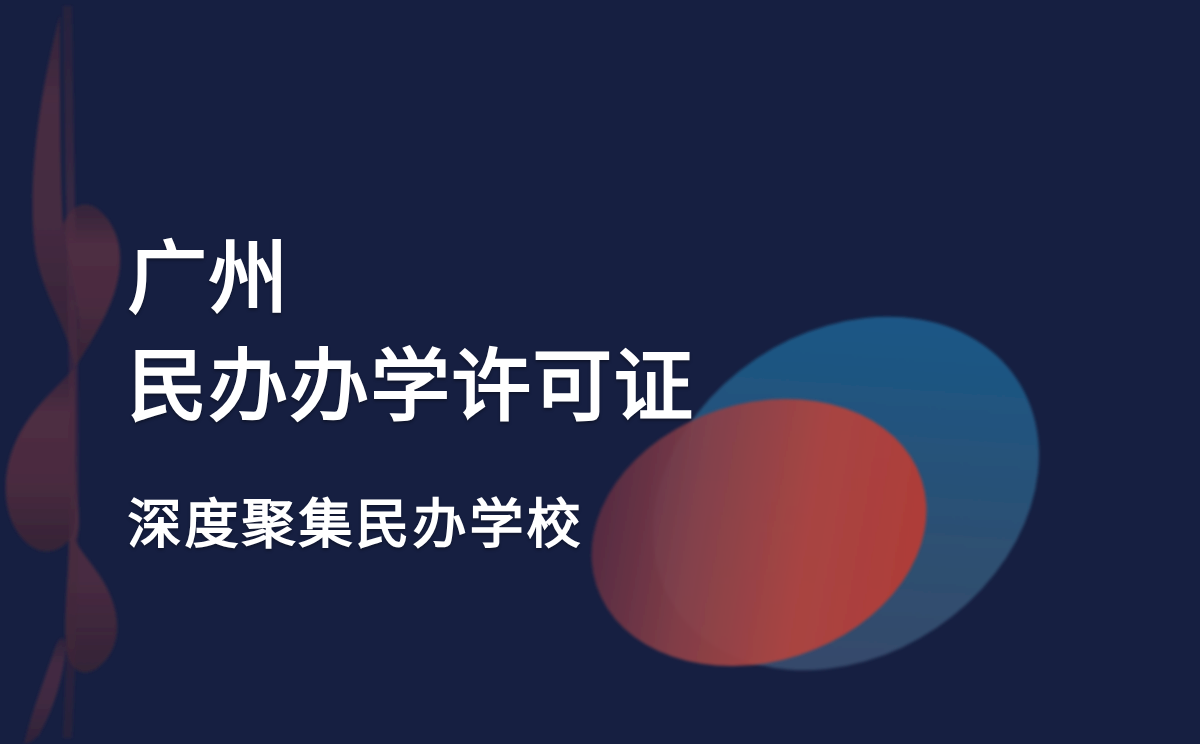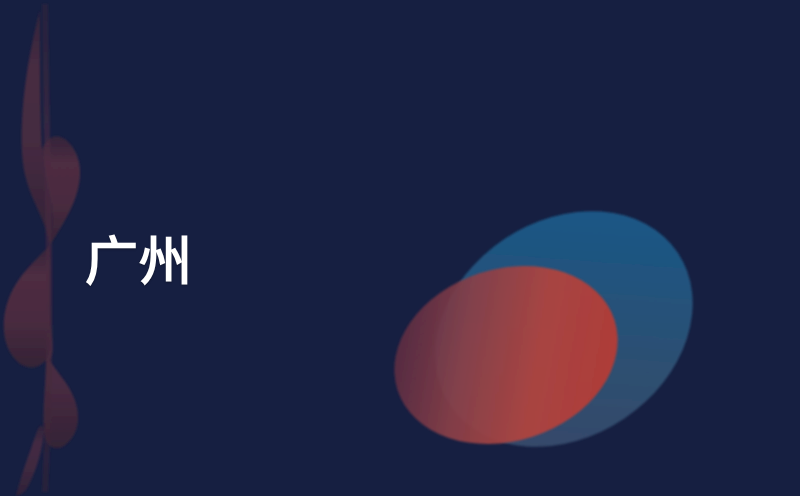--- a/index.html
+++ b/index.html
@@ -170,17 +170,19 @@
 
     <g filter="url(#softEdge)">
       <ellipse cx="506" cy="355" rx="114" ry="86" transform="rotate(-18 506 355)" fill="url(#gradRed)"></ellipse>
     </g>
   </svg>
 
   <div class="content">
 
     <div class="title-line line-1">广州</div>
 
+    <div class="title-line line-2">民办办学许可证</div>
 
+    <div class="subtitle">深度聚集民办学校</div>
 
 
   </div>
 </div>
 
 </body></html>

